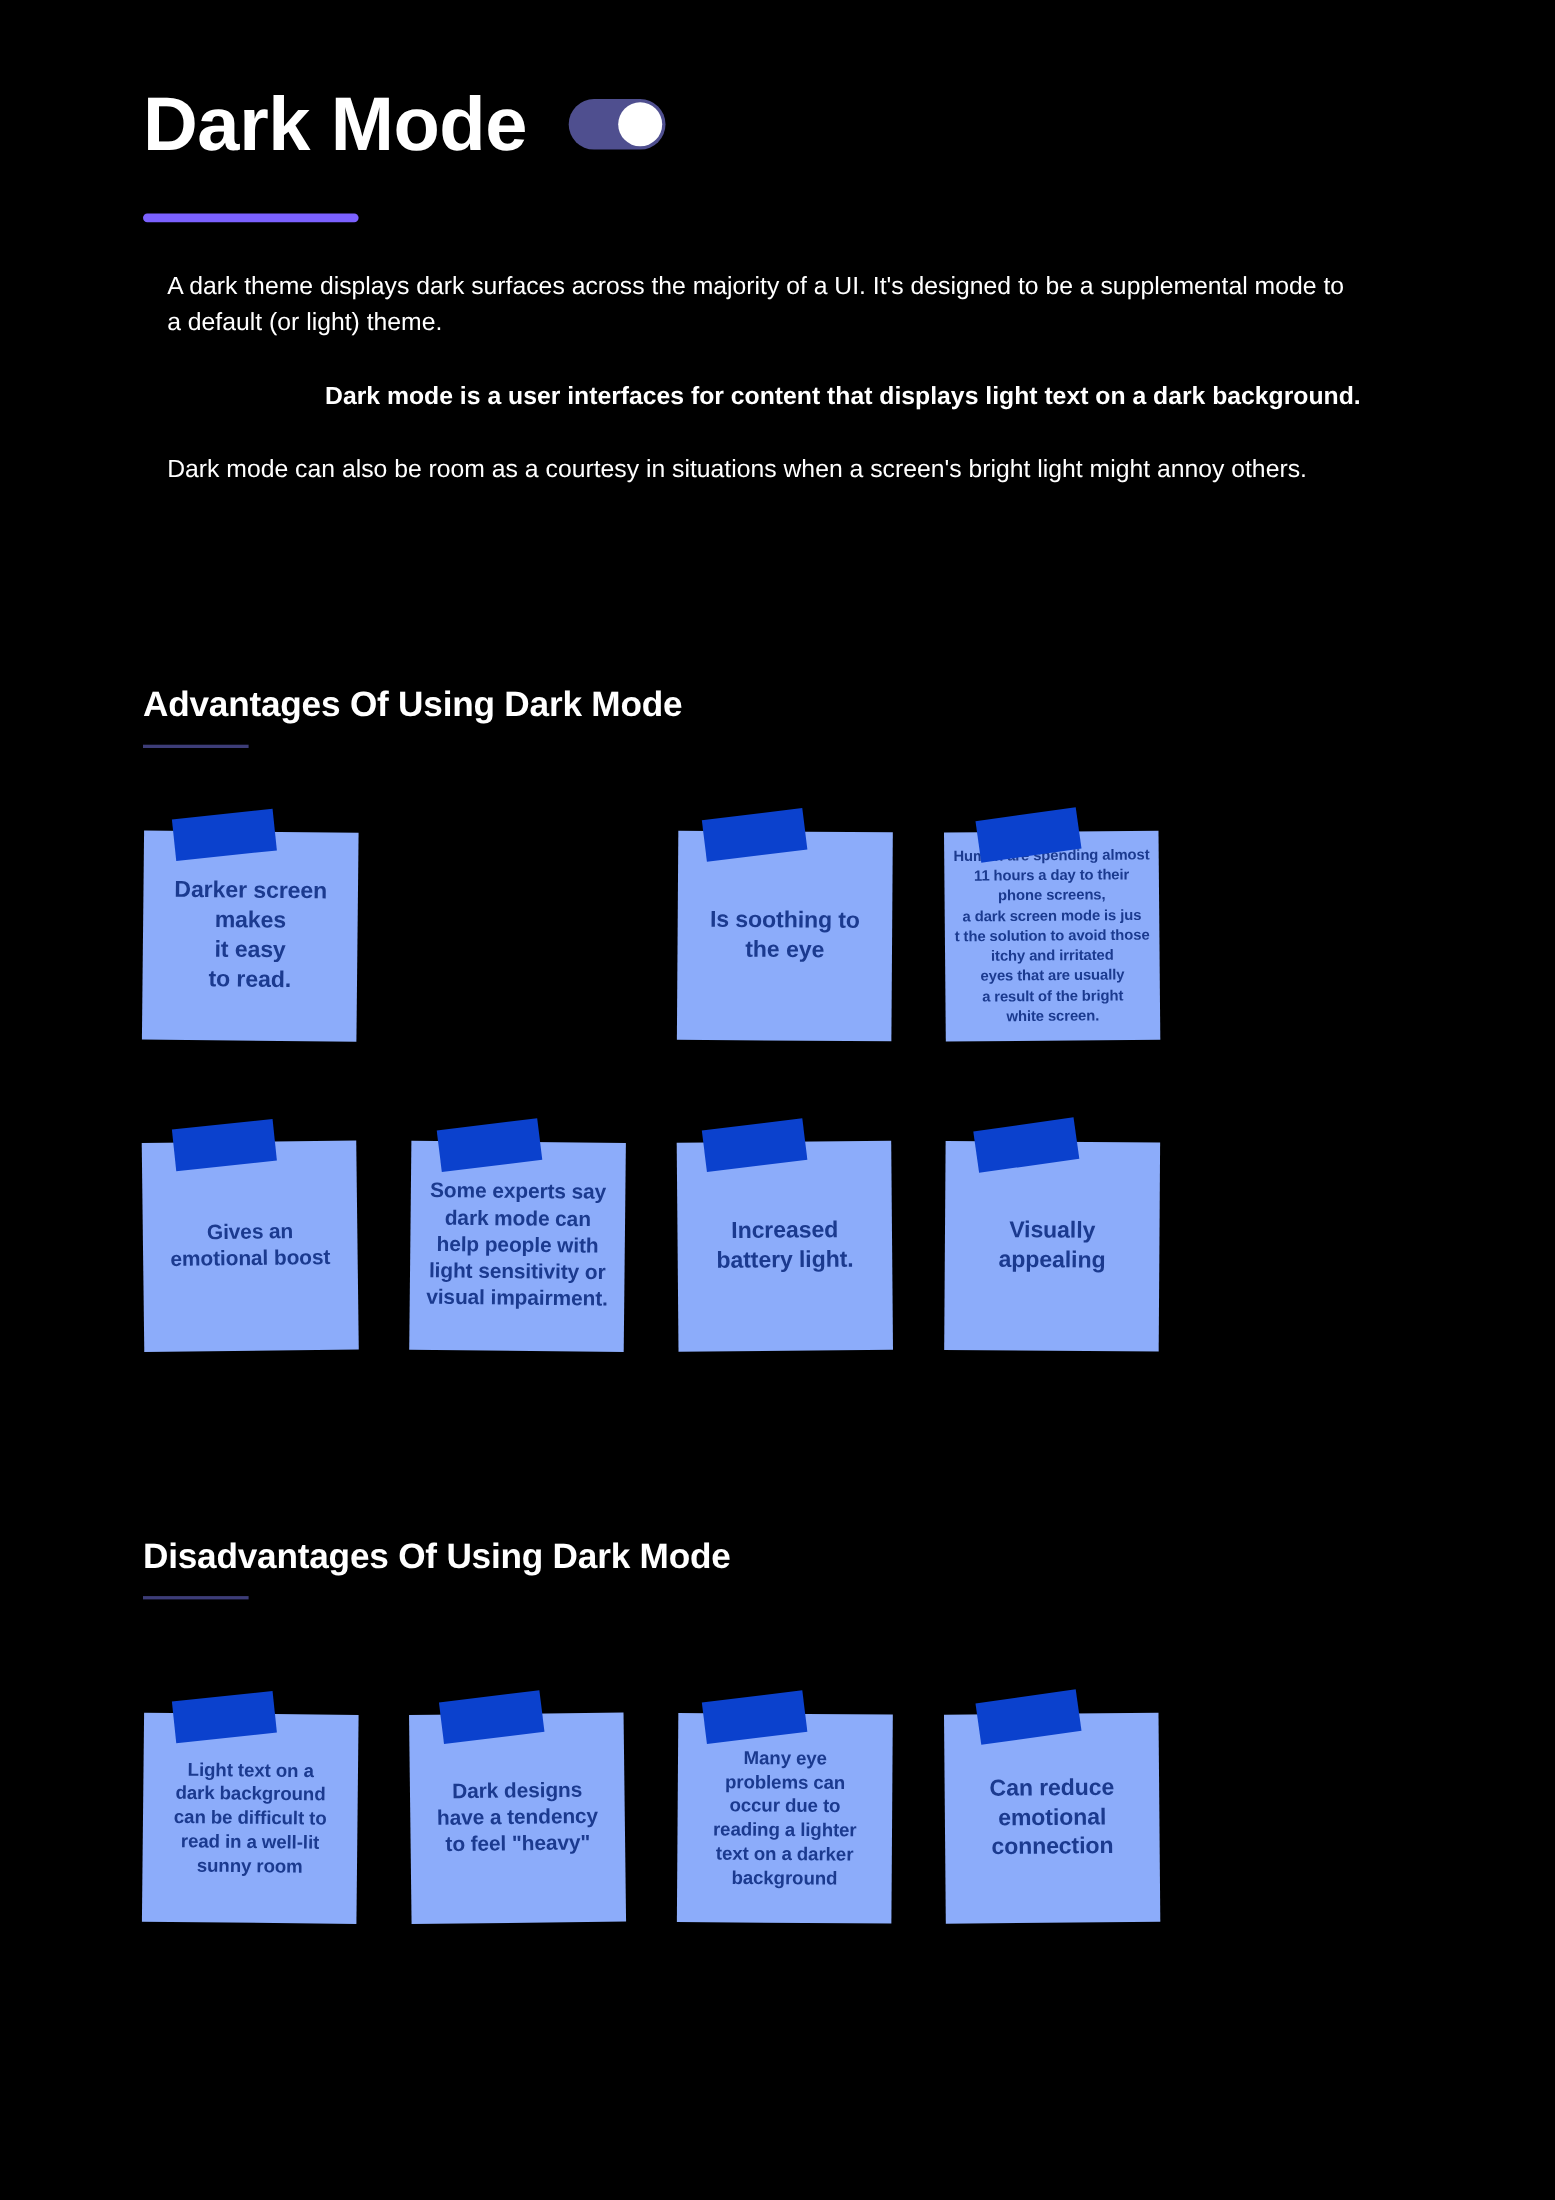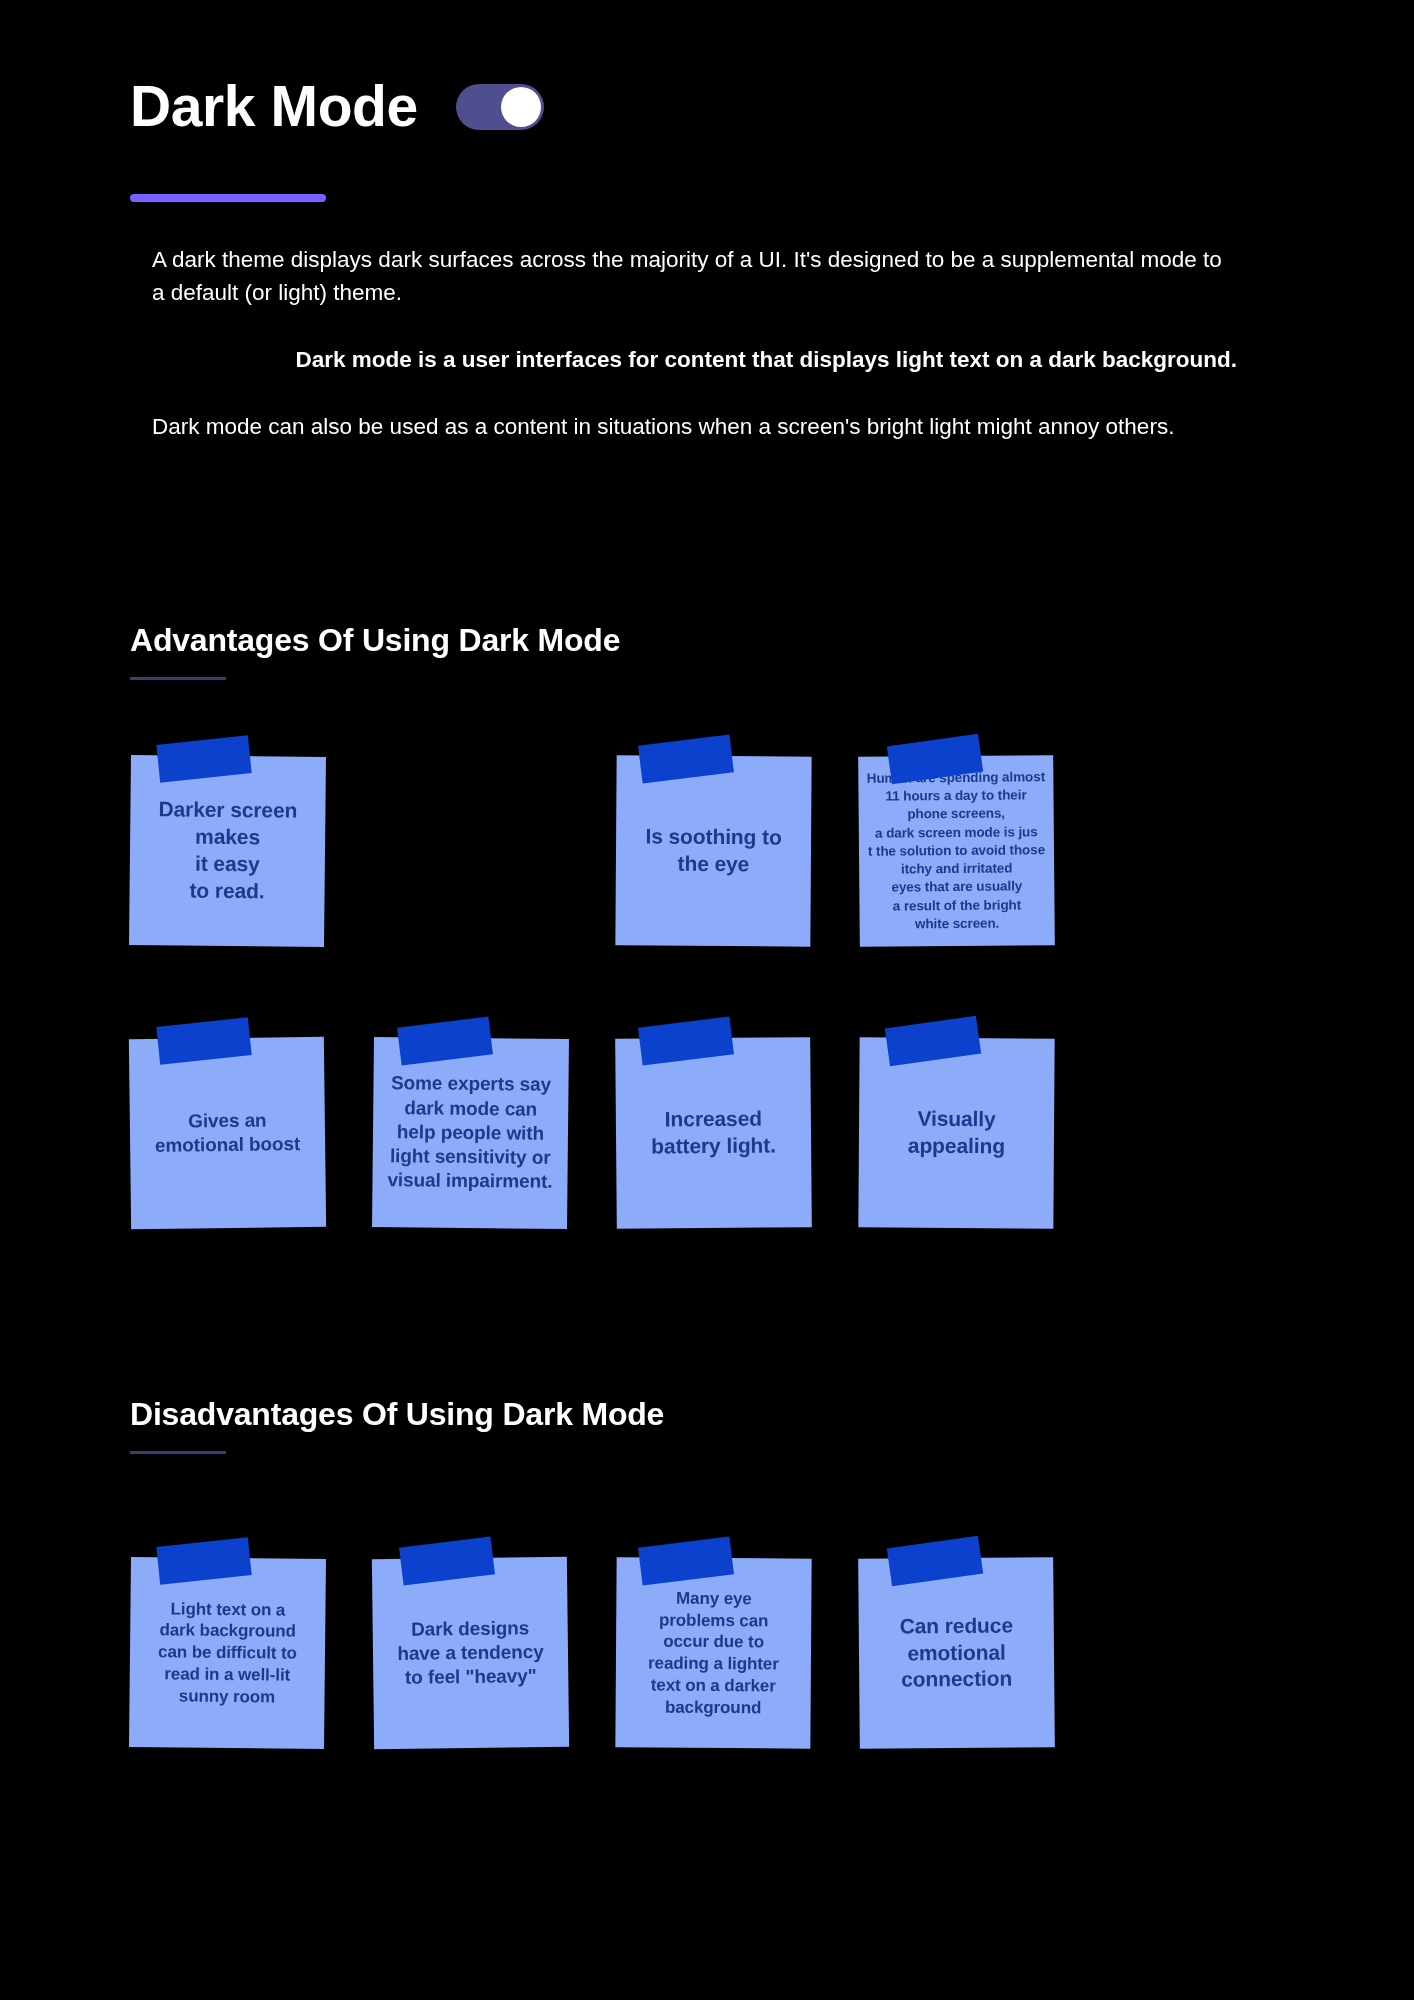--- a/index.html
+++ b/index.html
@@ -20,21 +20,21 @@
   .header-row {
     position: absolute;
     left: 130px;
     top: 78px;
     display: flex;
     align-items: center;
     gap: 38px;
   }
   .page-title {
     font-family: "Liberation Sans", sans-serif;
-    font-size: 57px;
+    font-size: 69px;
     font-weight: 700;
     color: #ffffff;
     letter-spacing: -0.4px;
     line-height: 1;
     white-space: nowrap;
   }
   .toggle {
     width: 88px;
     height: 46px;
     border-radius: 23px;
@@ -170,21 +170,21 @@
   <div class="page-title">Dark Mode</div>
   <div class="toggle">
     <div class="knob"></div>
   </div>
 </div>
 <div class="title-rule"></div>
 
 <div class="intro">
   <p>A dark theme displays dark surfaces across the majority of a UI.  It's designed to be a supplemental mode to a default (or light) theme.</p>
   <p class="strong">Dark mode is a user interfaces for content that displays light text on a dark background.</p>
-  <p>Dark mode can also be used as a content in situations when a screen's bright light might annoy others.</p>
+  <p>Dark mode can also be room as a courtesy in situations when a screen's bright light might annoy others.</p>
 </div>
 
 <div class="section" style="top:624px">
   <div class="section-title">Advantages Of Using Dark Mode</div>
   <div class="section-rule"></div>
 </div>
 
 <div class="notes-row" style="top:740px">
   <div class="note-slot" style="left:130px">
     <div class="note r0">

